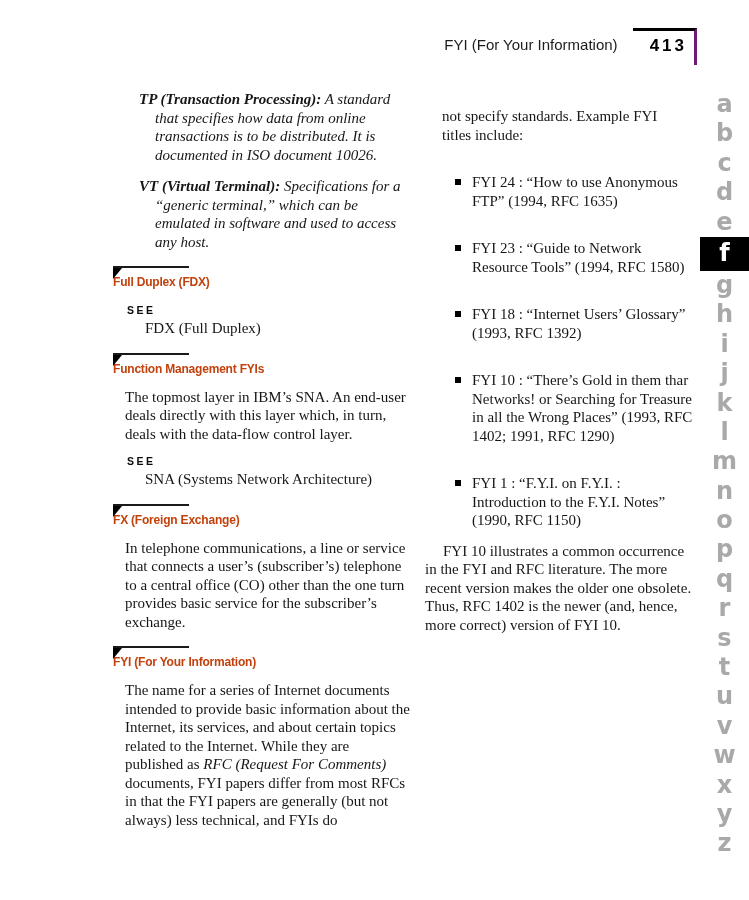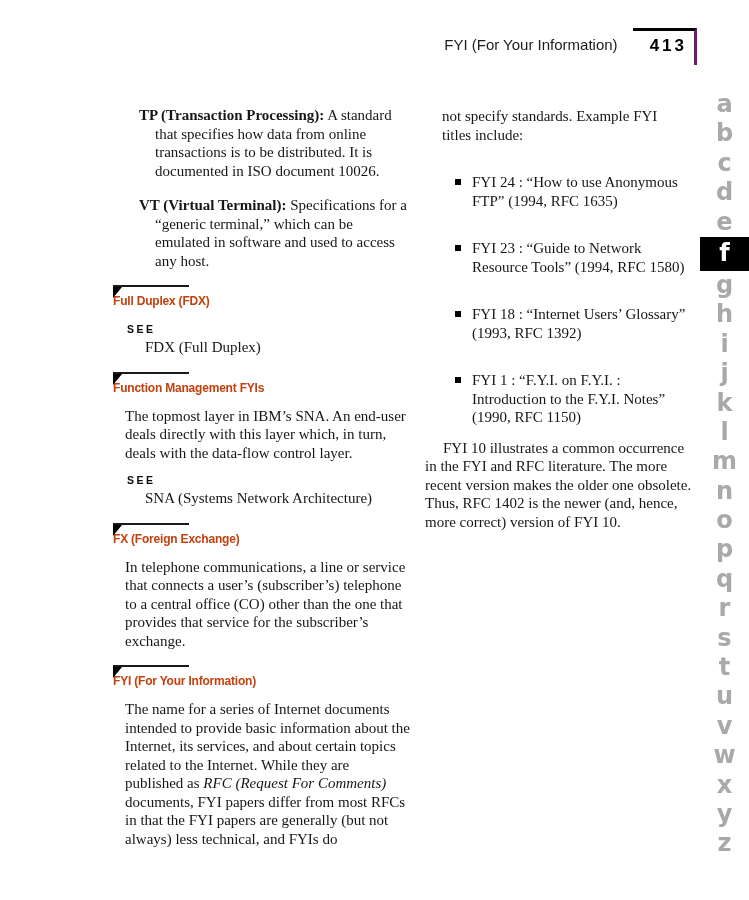--- a/index.html
+++ b/index.html
@@ -53,22 +53,23 @@
 
   .serif {
     font-family: "Liberation Serif", serif;
     font-size: 15px;
     line-height: 18.5px;
     color: #161616;
   }
 
   
   .entry {
-    margin: 16px 0 13px 42px;
+    margin: 0 0 13px 42px;
     text-indent: -16px;
+    font-style: italic;
   }
   .entry .term { font-weight: bold; }
 
   
   .section { margin-top: 15px; }
   .marker {
     position: relative;
     width: 76px;
     border-top: 2.5px solid #1a1a1a;
     margin-bottom: 4px;
@@ -174,42 +175,42 @@
         <p class="serif body-p">The topmost layer in IBM’s SNA. An end-user deals directly with this layer which, in turn, deals with the data-flow control layer.</p>
         <div class="see-label">SEE</div>
         <div class="serif see-ref">SNA (Systems Network Architecture)</div>
       </div>
 
       <div class="section">
         <div class="marker">
             <span class="tri"></span>
           </div>
         <div class="heading">FX (Foreign Exchange)</div>
-        <p class="serif body-p">In telephone communications, a line or service that connects a user’s (subscriber’s) telephone to a central office (CO) other than the one that provides that service for the subscriber’s exchange.</p>
+        <p class="serif body-p">In telephone communications, a line or service that connects a user’s (subscriber’s) telephone to a central office (CO) other than the one turn provides basic service for the subscriber’s exchange.</p>
       </div>
 
       <div class="section">
         <div class="marker">
             <span class="tri"></span>
           </div>
         <div class="heading">FYI (For Your Information)</div>
         <p class="serif body-p"><span>The name for a series of Internet documents intended to provide basic information about the Internet, its services, and about certain topics related to the Internet. While they are published as </span><span class="ital">RFC (Request For Comments)</span><span> documents, FYI papers differ from most RFCs in that the FYI papers are generally (but not always) less technical, and FYIs do</span></p>
       </div>
 
     </div>
 
     <div class="col-right">
 
       <p class="serif cont-p">not specify standards. Example FYI titles include:</p>
 
       <ul class="fyi-list">
         <li class="serif fyi-item"><span class="sq"></span><span>FYI 24 : “How to use Anonymous FTP” (1994, RFC 1635)</span></li>
         <li class="serif fyi-item"><span class="sq"></span><span>FYI 23 : “Guide to Network Resource Tools” (1994, RFC 1580)</span></li>
         <li class="serif fyi-item"><span class="sq"></span><span>FYI 18 : “Internet Users’ Glossary” (1993, RFC 1392)</span></li>
-        <li class="serif fyi-item"><span class="sq"></span></li>
+        <li class="serif fyi-item"><span class="sq"></span><span>FYI 10 : “There’s Gold in them thar Networks! or Searching for Treasure in all the Wrong Places” (1993, RFC 1402; 1991, RFC 1290)</span></li>
         <li class="serif fyi-item"><span class="sq"></span><span>FYI 1 : “F.Y.I. on F.Y.I. : Introduction to the F.Y.I. Notes” (1990, RFC 1150)</span></li>
       </ul>
 
       <p class="serif closing-p">FYI 10 illustrates a common occurrence in the FYI and RFC literature. The more recent version makes the older one obsolete. Thus, RFC 1402 is the newer (and, hence, more correct) version of FYI 10.</p>
 
     </div>
   </div>
 
   <div class="alpha-rail">
     <div class="alpha-cell">a</div>

